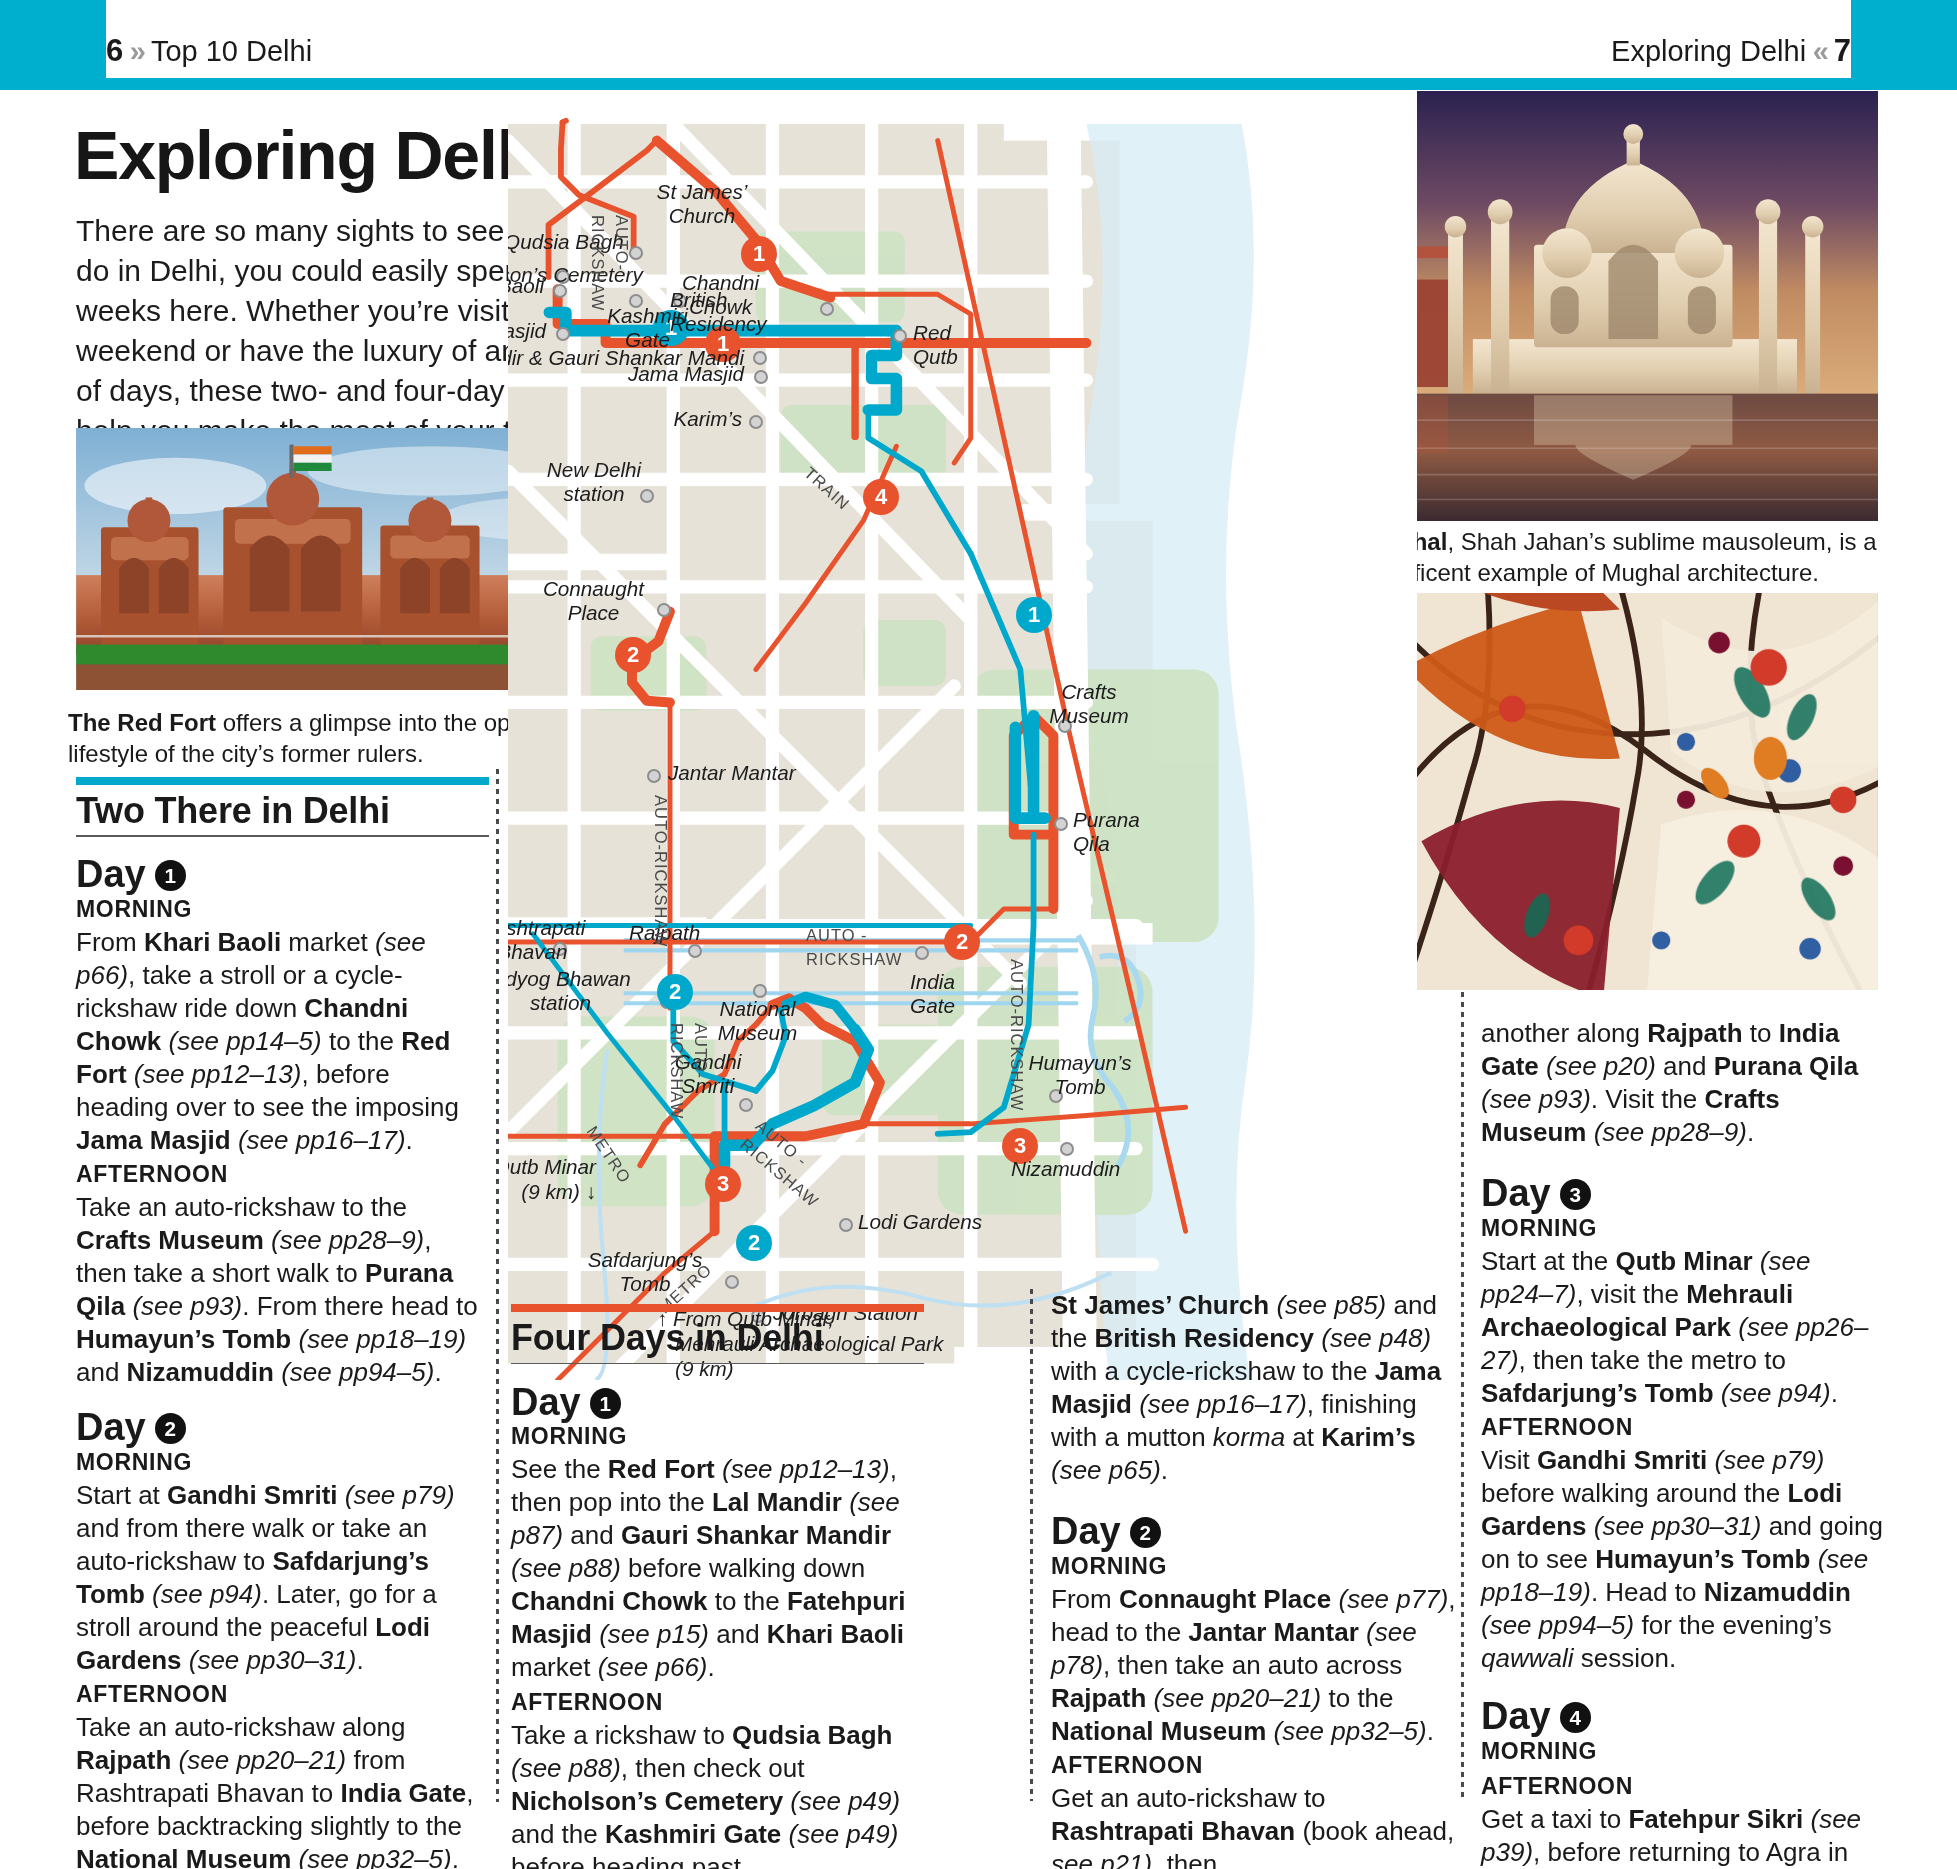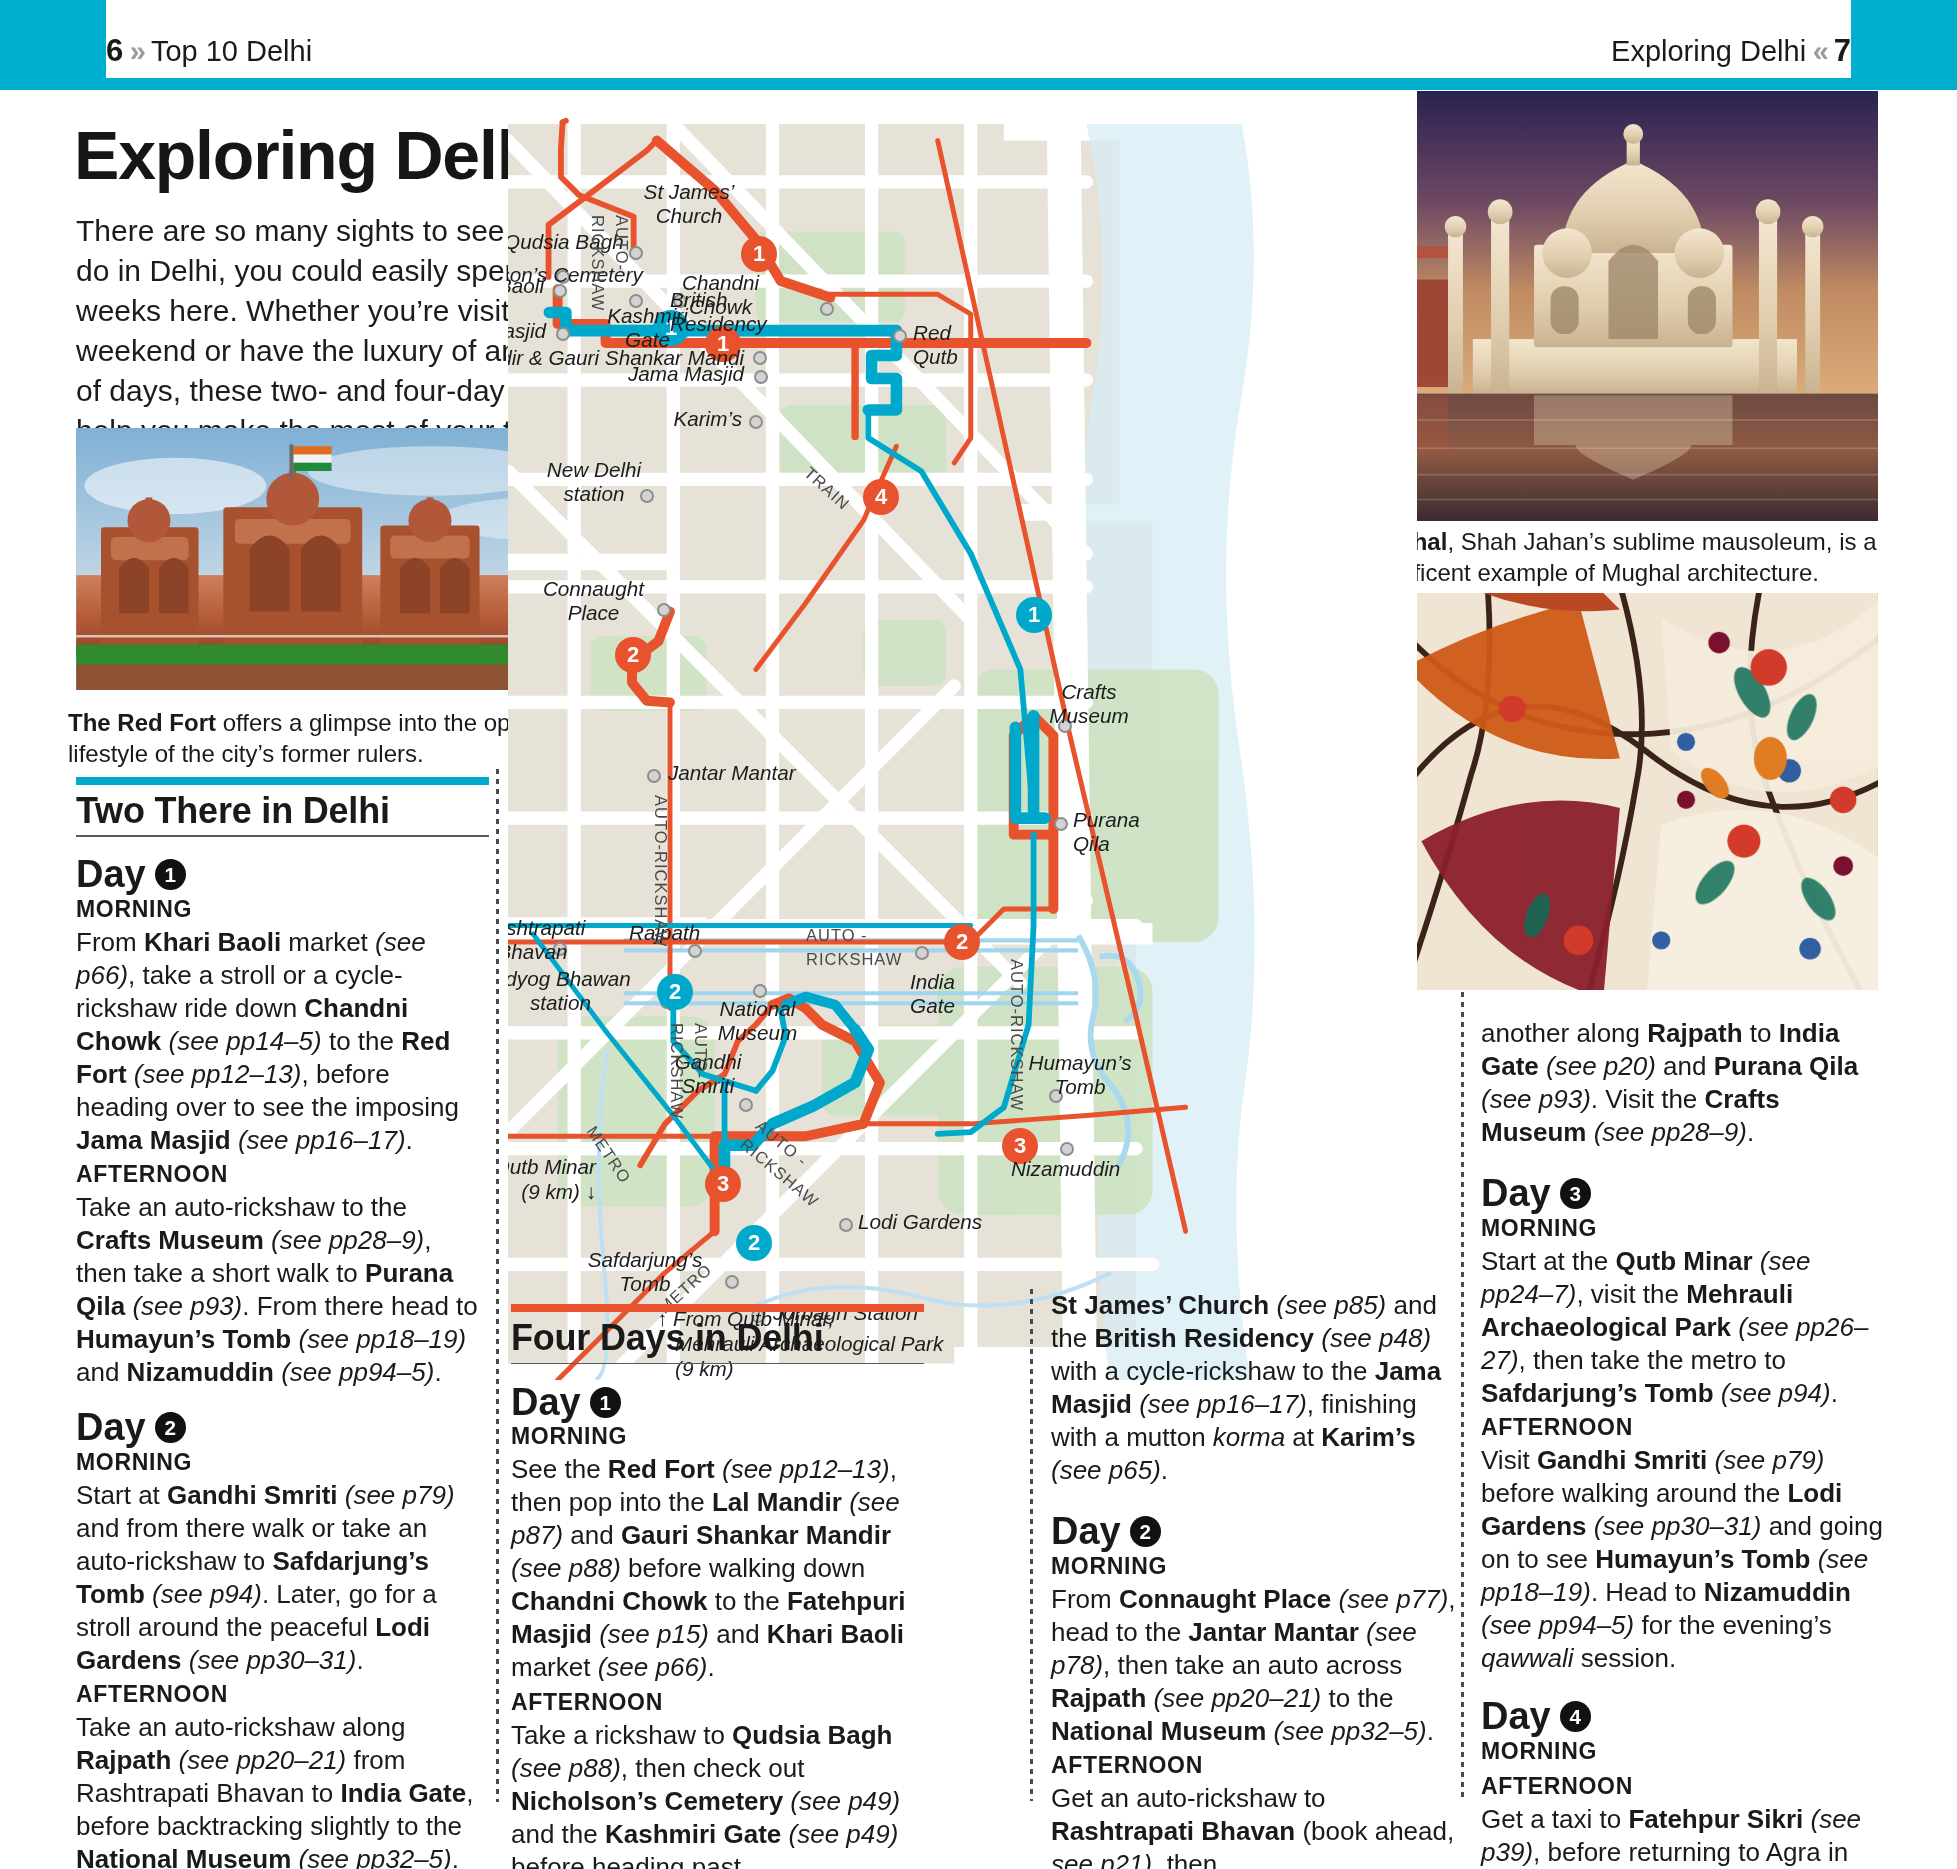--- a/index.html
+++ b/index.html
@@ -100,21 +100,21 @@
   .badge.or { background:#e8522c; }
 
   
   .col { position:absolute; font-size:26px; line-height:33px; }
   .col p { margin:0; }
   .sect-head { font-size:36px; font-weight:700; letter-spacing:-0.2px; }
   .rule-cyan  { height:8.3px; background:#00a9cc; }
   .rule-orange{ height:8.3px; background:#e8522c; }
   .rule-thin  { height:1.7px; background:#5a5a5a; margin-top:8.3px; }
   .day {
-    font-size:38px; font-weight:700; margin-top:21.5px; display:flex; align-items:center; gap:9px;
+    font-size:38px; font-weight:700; margin-top:21.5px; display:flex; align-items:flex-end; gap:9px;
   }
   .day-num {
     width:31px; height:31px; border-radius:50%; background:#111;
     color:#fff; font-size:20.7px; display:inline-flex;
     align-items:center; justify-content:center; font-weight:700;
   }
   .tod { font-size:23px; font-weight:700; letter-spacing:0.7px; margin-top:1.7px; }
   .body-p { margin-top:0.8px; }
   .dotted {
     position:absolute; width:2.5px;
@@ -504,21 +504,21 @@
   <div class="badge cy" style="left:145px; top:219px;">1</div>
   <div class="badge or" style="left:107px; top:546px;">2</div>
   <div class="badge or" style="left:355px; top:388px;">4</div>
   <div class="badge cy" style="left:149px; top:883px;">2</div>
   <div class="badge or" style="left:436px; top:833px;">2</div>
   <div class="badge cy" style="left:508px; top:506px;">1</div>
   <div class="badge or" style="left:197px; top:1075px;">3</div>
   <div class="badge cy" style="left:228px; top:1134px;">2</div>
   <div class="badge or" style="left:494px; top:1037px;">3</div>
 
-  <div class="map-label c" style="left:115px; top:89px; width:132px;">St James’
+  <div class="map-label c" style="left:128px; top:89px; width:132px;">St James’
 Church</div>
   <div class="map-label r" style="left:-8.3px; top:139px; width:124px;">Qudsia Bagh</div>
   <div class="map-label r" style="left:-66px; top:172px; width:109px;">Nicholson’s Cemetery</div>
   <div class="map-label c" style="left:86px; top:213px; width:107px;">Kashmiri
 Gate</div>
   <div class="map-label c" style="left:159px; top:180px; width:107px;">Chandni
 Chowk</div>
   <div class="map-label r" style="left:-93px; top:183px; width:129px;">Khari Baoli</div>
   <div class="map-label r" style="left:-149px; top:228px; width:187px;">Fatehpuri Masjid</div>
   <div class="map-label r" style="left:-162px; top:255px; width:398px;">Lal Mandir &amp; Gauri Shankar Mandi</div>

